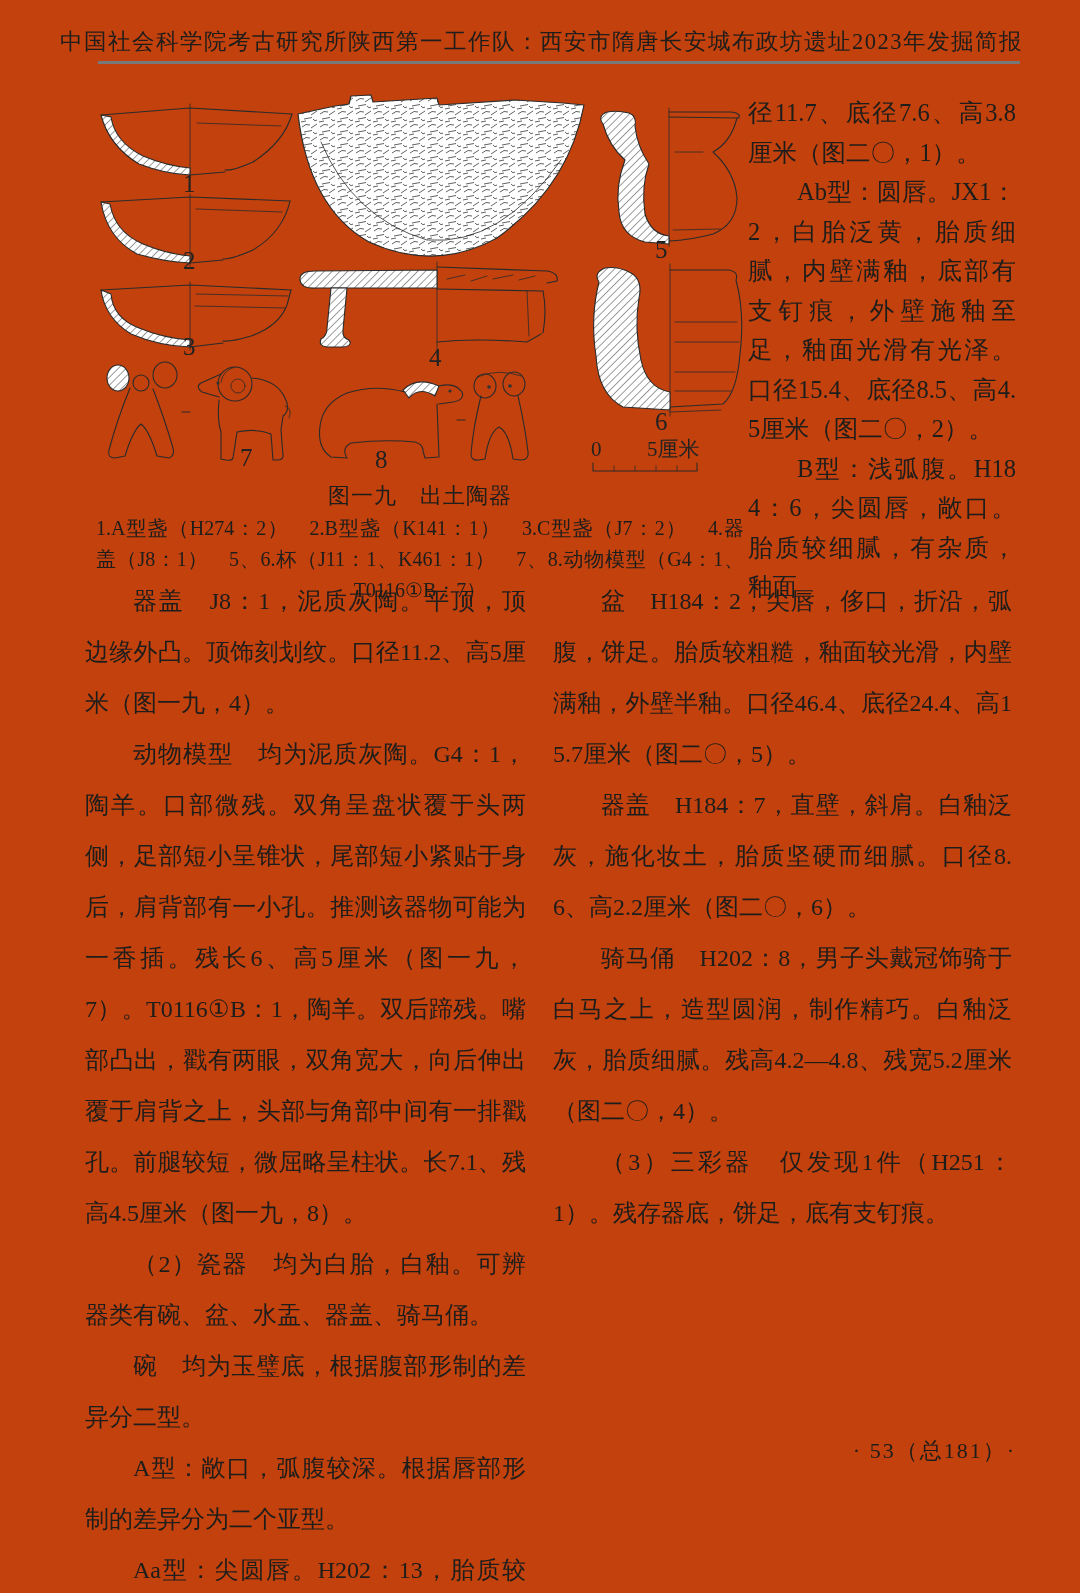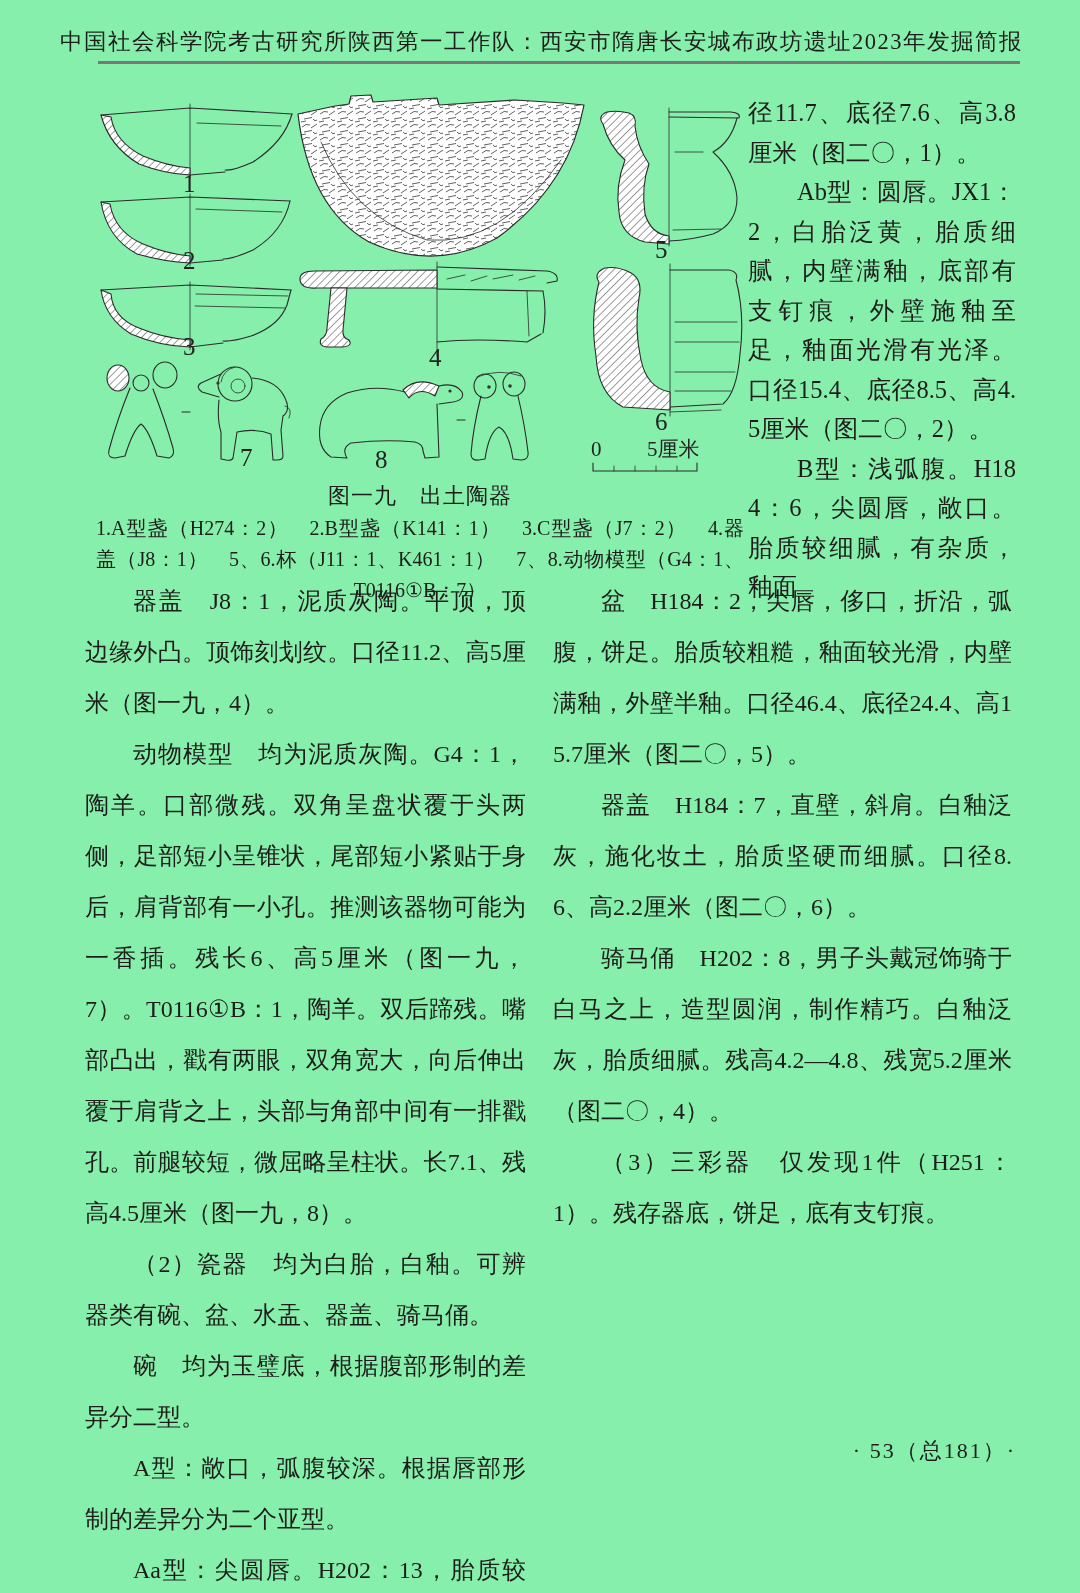--- a/index.html
+++ b/index.html
@@ -1,16 +1,16 @@
 <!DOCTYPE html>
 <html><head>
 <meta charset="utf-8">
 <style>
   html,body{margin:0;padding:0;background:#e8e8e8;}
-  .page{position:relative;width:1080px;height:1593px;background:#86efac;
+  .page{position:relative;width:1080px;height:1593px;background:#c2410c;
         font-family:"Liberation Serif","DejaVu Serif",serif;color:#1d1d1b;overflow:hidden;}
   .hdr-text{position:absolute;left:60px;top:26px;width:960px;text-align:center;
             font-size:22.5px;letter-spacing:1.5px;white-space:nowrap;}
   .hdr-rule{position:absolute;left:98px;top:61px;width:922px;height:3px;background:#787878;}
   .figure{position:absolute;left:85px;top:90px;}
   .figure text{font-family:"Liberation Serif","DejaVu Serif",serif;fill:#222;}
   .ln{fill:none;stroke:#2b2b2b;stroke-width:1.1;stroke-linecap:round;stroke-linejoin:round;}
   .thin{stroke-width:0.8;}
   .sec{fill:url(#hatch);stroke:#2b2b2b;stroke-width:1.1;stroke-linejoin:round;}
   .scr{fill:url(#scratch);stroke:#2b2b2b;stroke-width:1.2;stroke-linejoin:round;}

